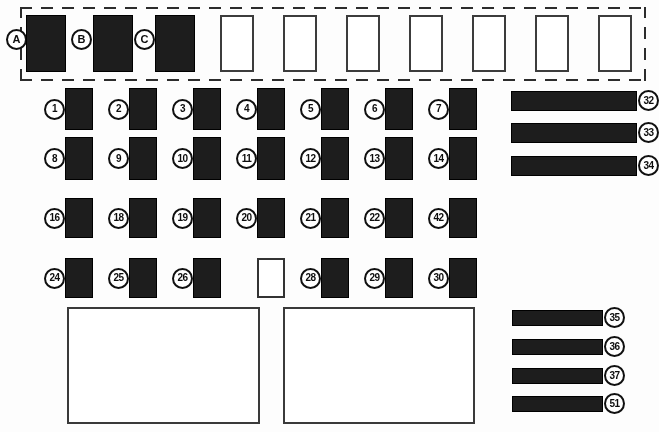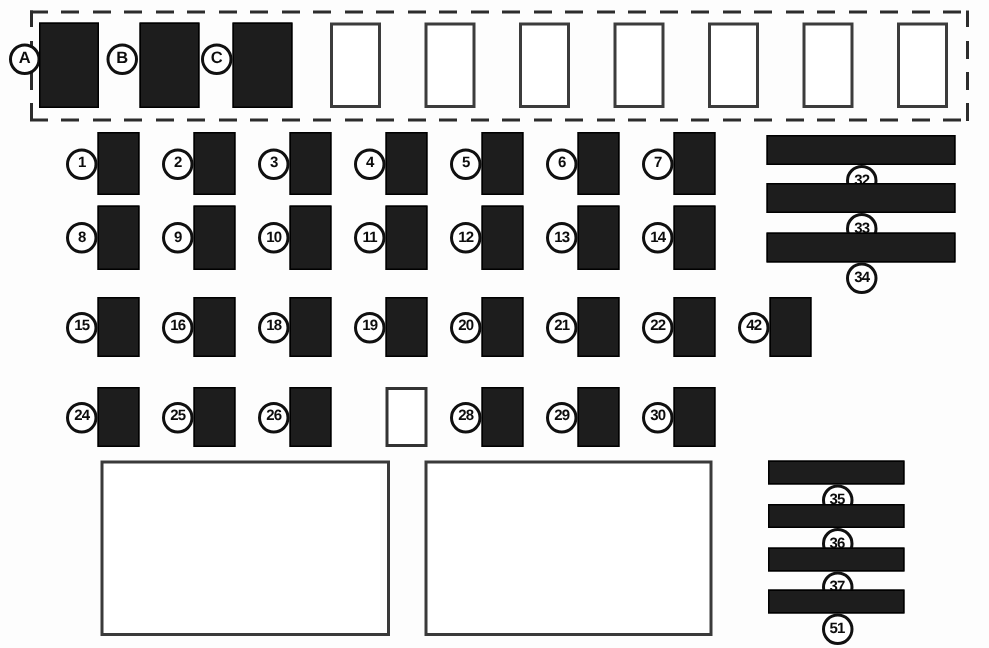--- a/index.html
+++ b/index.html
@@ -53,21 +53,21 @@
   .fuse { display:flex; align-items:center; width:49px; }
   .fuse .body {
     width:28px; align-self:stretch;
     background:#1d1d1d; border:1px solid #000;
     margin-left:auto;
   }
   .fuse.empty .circ { visibility:hidden; }
   .fuse.empty .body { background:#fff; border:2px solid #333; }
 
   
-  .bar-row { position:absolute; display:flex; align-items:center;flex-direction:column; }
+  .bar-row { position:absolute; display:flex; align-items:center; }
   .bar { background:#1d1d1d; border:1px solid #000; flex:none; }
   .bar-row.wide .bar   { width:126px; height:20px; }
   .bar-row.narrow .bar { width:91px;  height:16px; }
   .bar-row .circ { margin-left:1px; }
 
   
   .box { position:absolute; background:#fff; border:2px solid #3a3a3a; }
 </style>
 </head>
 <body>
@@ -147,24 +147,20 @@
         <span class="body"></span>
       </div>
     <div class="fuse">
         <span class="circ">14</span>
         <span class="body"></span>
       </div>
   </div>
 
   <div class="fuse-row" style="top:198px;height:40px">
     <div class="fuse">
-        <span class="circ">15</span>
-        <span class="body"></span>
-      </div>
-    <div class="fuse">
         <span class="circ">16</span>
         <span class="body"></span>
       </div>
     <div class="fuse">
         <span class="circ">18</span>
         <span class="body"></span>
       </div>
     <div class="fuse">
         <span class="circ">19</span>
         <span class="body"></span>

